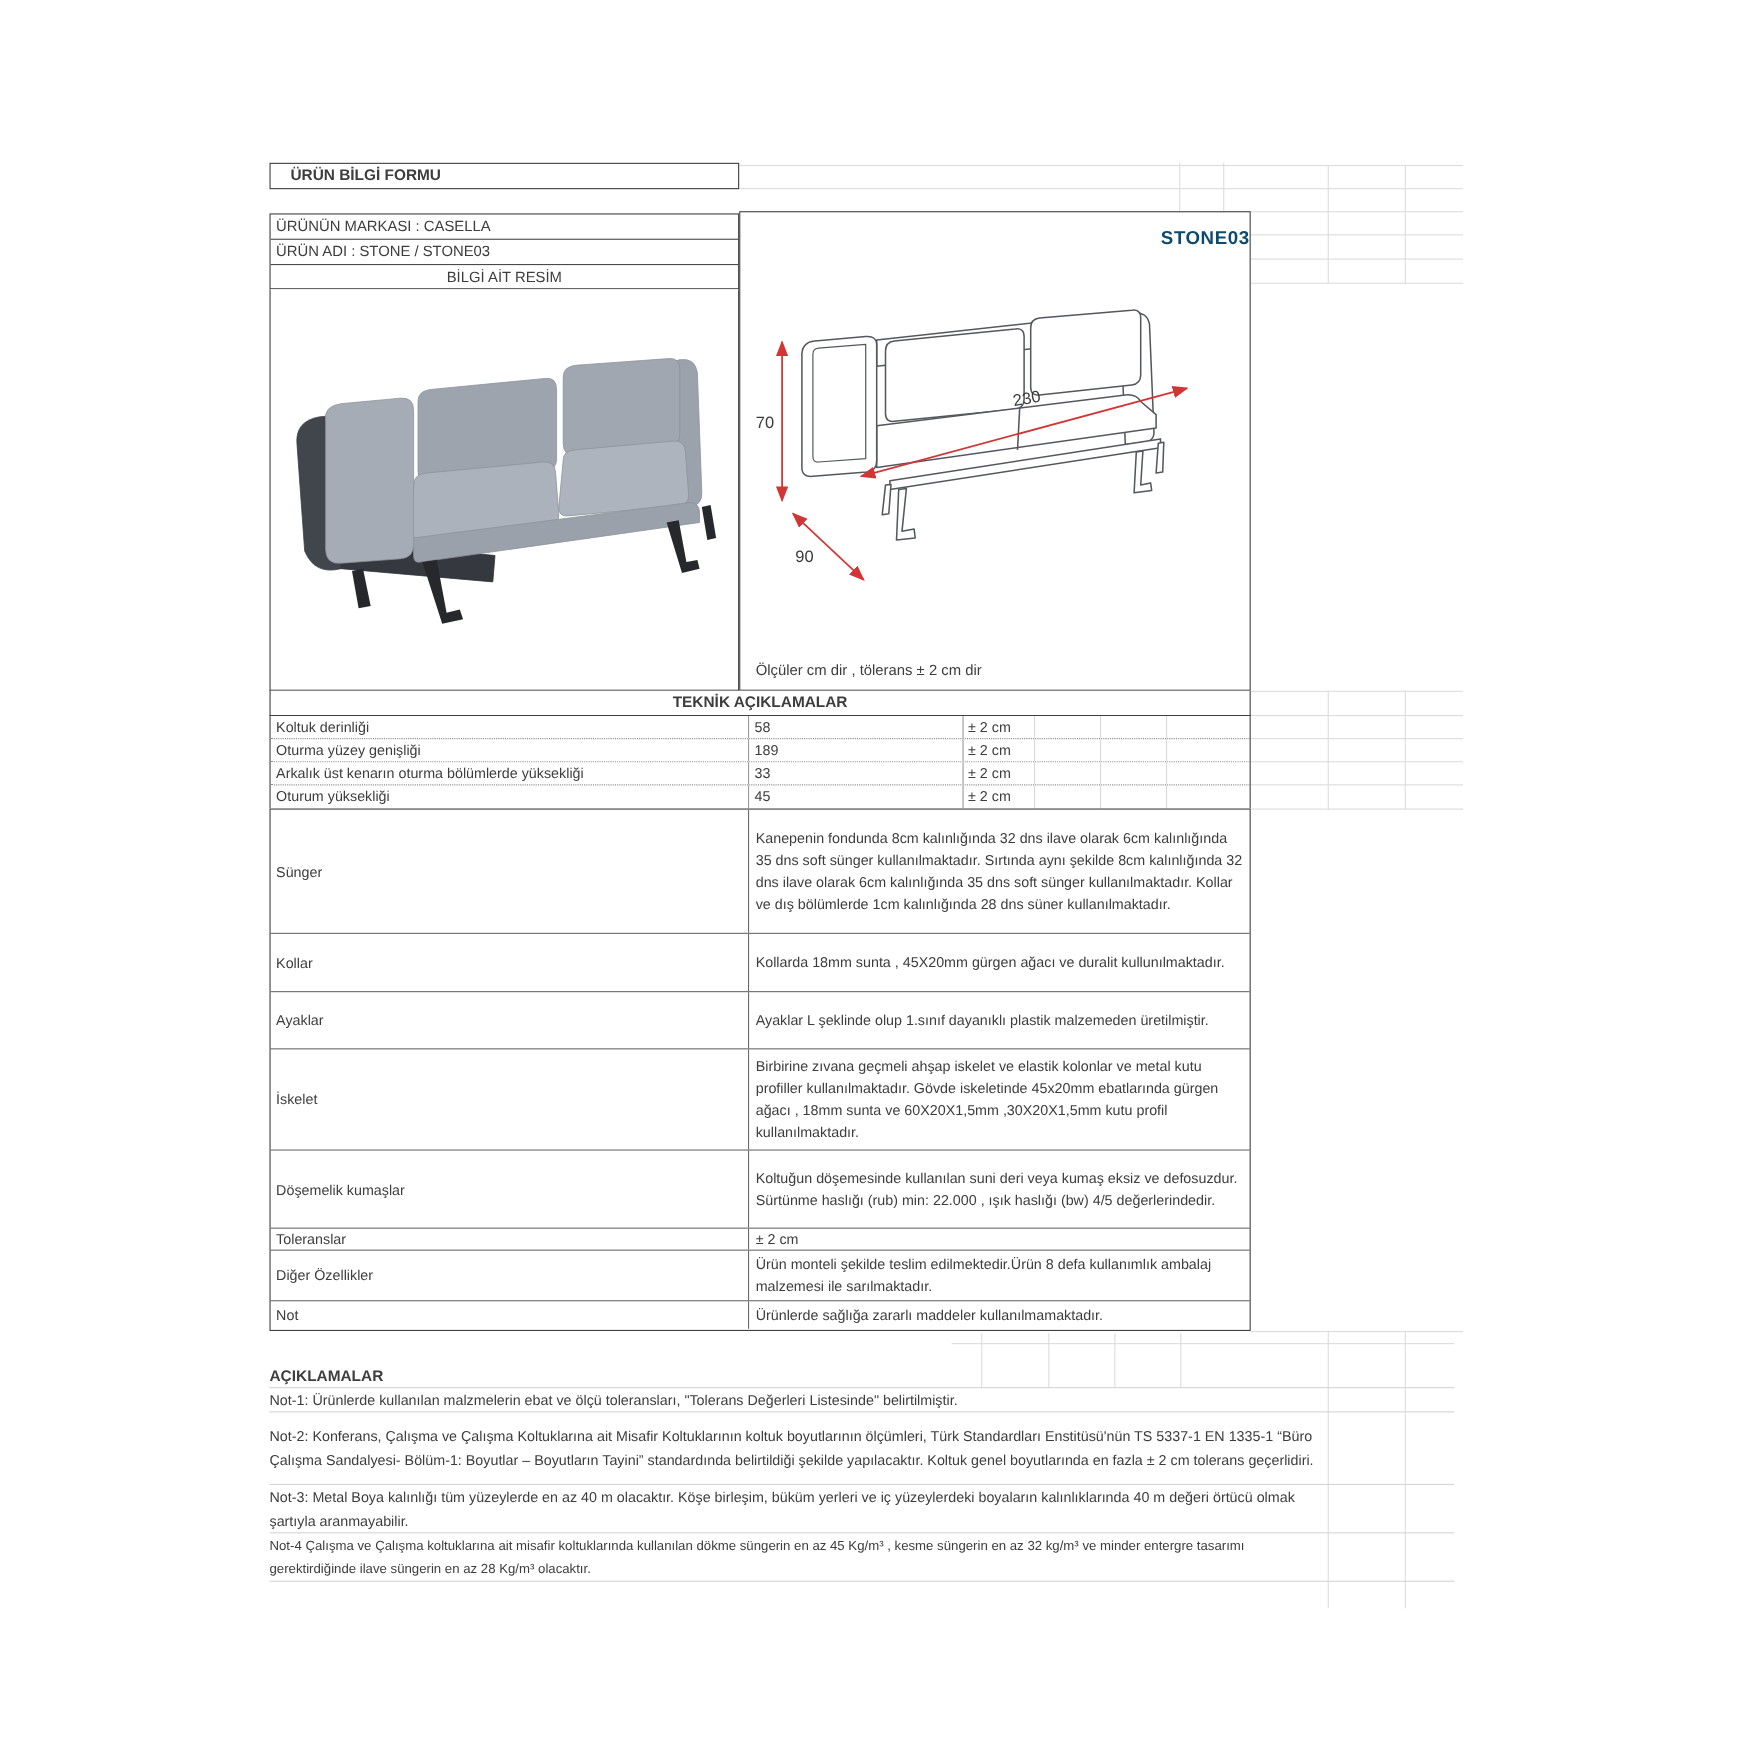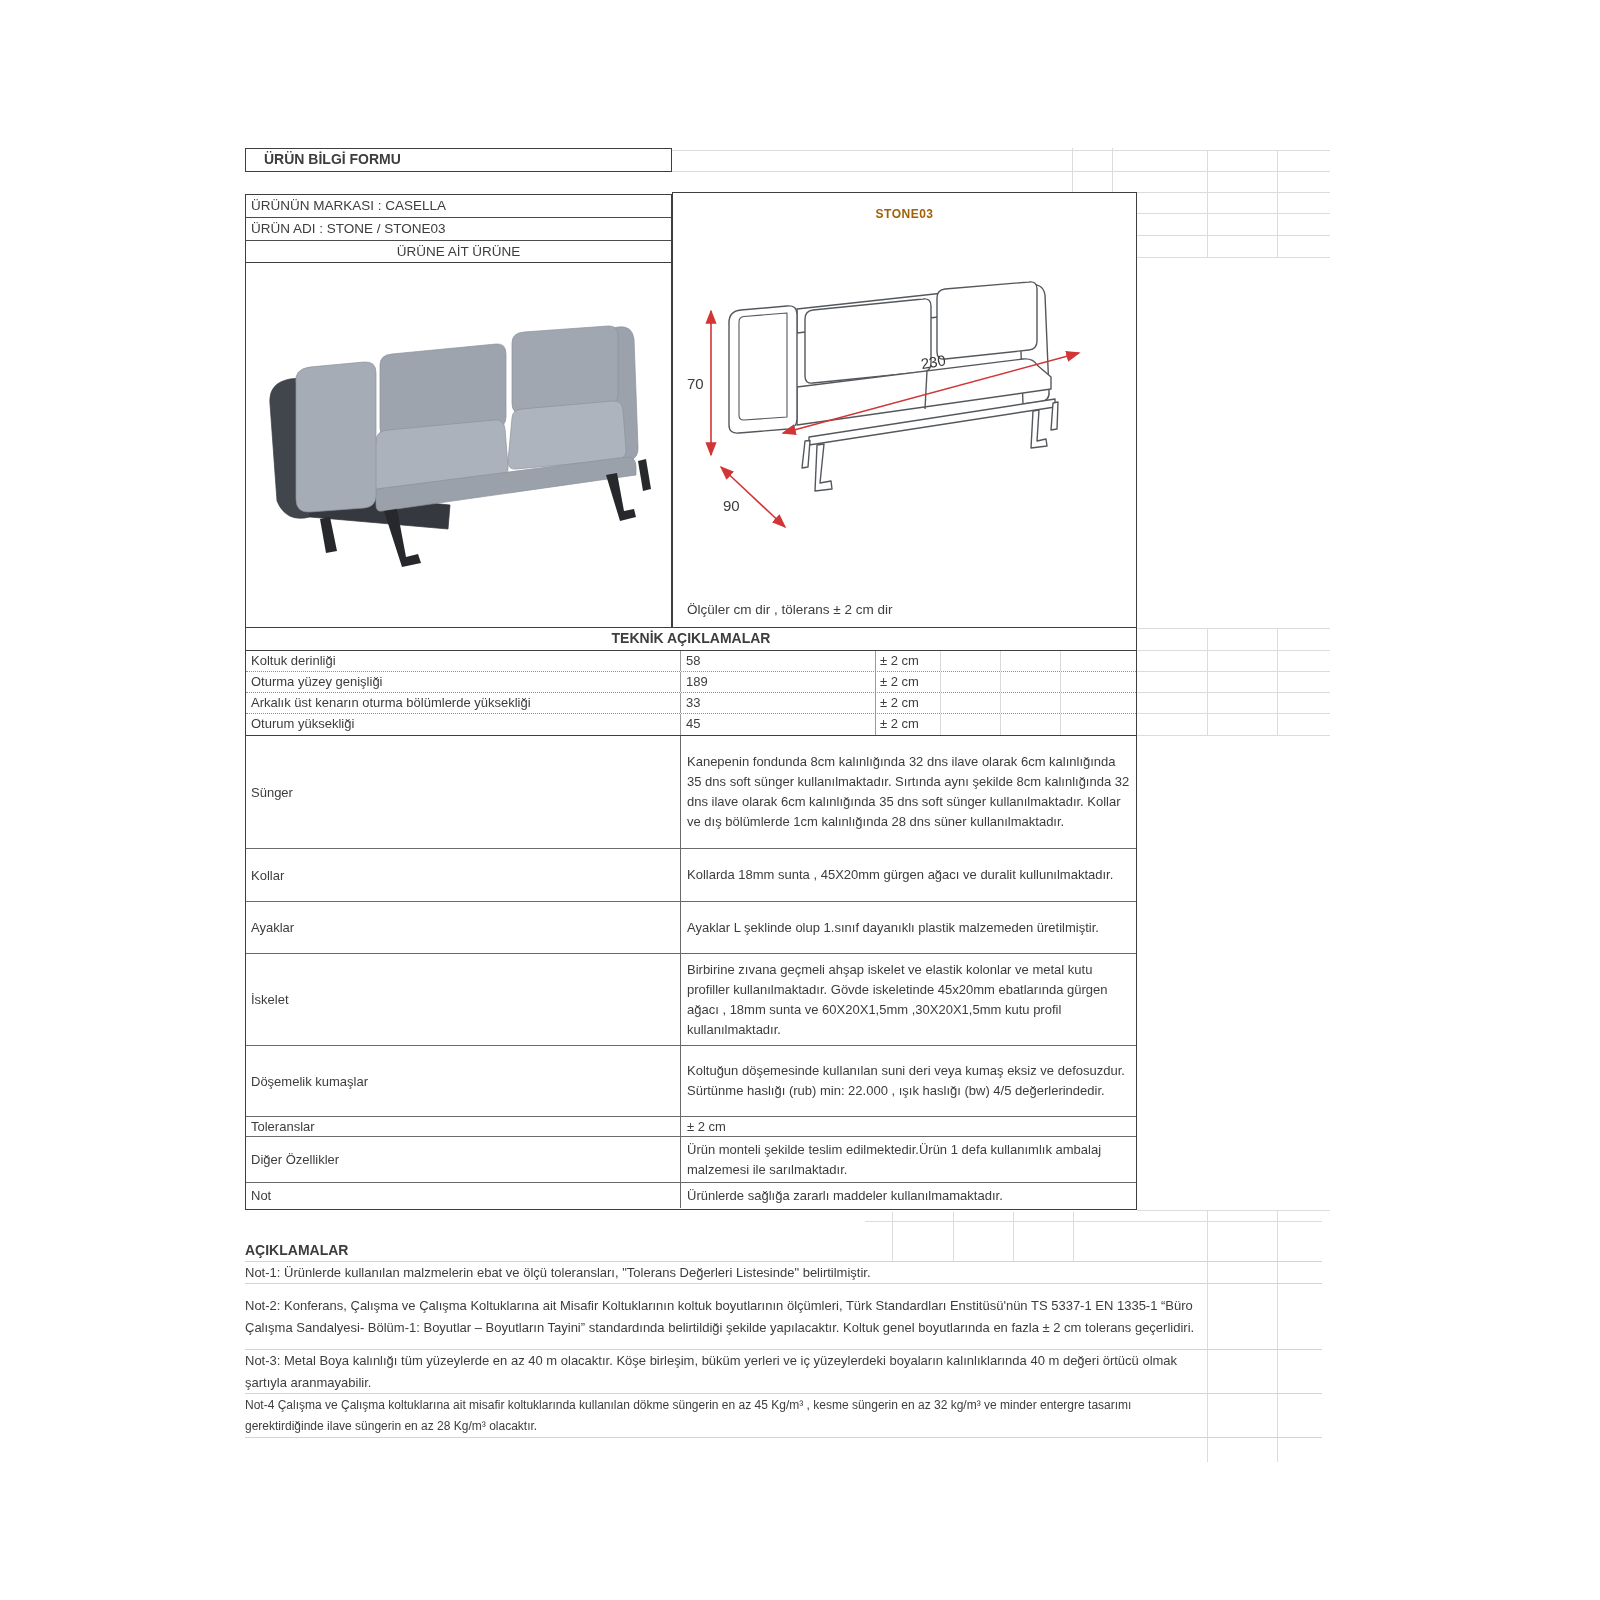--- a/index.html
+++ b/index.html
@@ -13,22 +13,22 @@
   .title-cell { left:245px; top:148px; width:427px; height:24px;
                 font-size:14px; font-weight:bold; line-height:21px; padding-left:18px; }
   .info-box { left:245px; top:194px; width:427px; height:69px; }
   .info-row { height:22px; line-height:21px; font-size:13.5px; padding-left:5px; }
   .info-row.bt { border-top:1px solid #4a4a4a; height:23px; }
   .info-row.center { text-align:center; padding-left:0; }
   .photo-box { left:245px; top:263px; width:427px; height:365px;
                border:1.5px solid #3f3f3f; border-top:none; background:#fff; }
   .drawing-box { left:672px; top:192px; width:465px; height:436px;
                  border:1.5px solid #3f3f3f; background:#fff; }
-  .drawing-title { position:absolute; top:14px; left:0; width:100%; text-align:center;
-                   font-size:12px; font-weight:bold; letter-spacing:.5px; color:#a16207; }
+  .drawing-title { position:absolute; top:14px; left:0; width:100%; text-align:right;
+                   font-size:17px; font-weight:bold; letter-spacing:.5px; color:#0c4a6e; }
   .drawing-caption { position:absolute; left:14px; bottom:10px; font-size:13.5px; color:#3d3d3d; }
   .spec-header { left:245px; top:628px; width:892px; height:23px; border-top:none;
                  text-align:center; font-weight:bold; font-size:14px; line-height:21px; }
   .measure-table { position:absolute; left:245px; top:651px; width:892px; height:84px;
                    border-left:1.5px solid #3f3f3f; border-right:1.5px solid #3f3f3f; background:#fff; }
   .mrow { display:flex; height:21px; font-size:13px; line-height:20px; }
   .mrow:not(:last-child){ border-bottom:1px dotted #8f8f8f; }
   .mlabel { width:435px; padding-left:5px; border-right:1px solid #9a9a9a; overflow:hidden; white-space:nowrap; }
   .mvalue { width:195px; padding-left:5px; border-right:1px solid #9a9a9a; }
   .mtol   { width:65px;  padding-left:4px; border-right:1px solid #d9d9d9; }
@@ -80,21 +80,21 @@
   <div class="gl" style="left:892px;top:1212px;width:1px;height:50px"></div>
   <div class="gl" style="left:953px;top:1212px;width:1px;height:50px"></div>
   <div class="gl" style="left:1013px;top:1212px;width:1px;height:50px"></div>
   <div class="gl" style="left:1073px;top:1212px;width:1px;height:50px"></div>
 
   <div class="cell title-cell">ÜRÜN BİLGİ FORMU</div>
 
   <div class="cell info-box">
     <div class="info-row">ÜRÜNÜN MARKASI : CASELLA</div>
     <div class="info-row bt">ÜRÜN ADI : STONE / STONE03</div>
-    <div class="info-row bt center">ÜRÜNE AİT ÜRÜNE</div>
+    <div class="info-row bt center">BİLGİ AİT RESİM</div>
   </div>
 
   <div class="abs photo-box">
     <svg width="420" height="310" viewBox="0 0 420 310" style="position:absolute;left:4px;top:36px">
       <g stroke="#8b929b" stroke-width="0.7">
         <path d="M20,105 Q18,84 40,80 L60,78 L60,218 Q36,224 27,202 Z" fill="#41454c" stroke="#3a3e44"></path>
         <path d="M60,192 L200,206 L198,230 L60,218 Z" fill="#35393f" stroke="#2f3338"></path>
         <path d="M368,28 Q382,26 384,40 L388,148 Q389,160 377,162 L354,166 L350,100 L350,45 Q352,30 368,28 Z" fill="#9ba2ab"></path>
         <path d="M130,66 Q130,56 142,55 L246,45 Q256,44 256,55 L256,118 Q256,128 246,129 L142,140 Q130,141 130,129 Z" fill="#9da4ad"></path>
         <path d="M262,44 Q262,34 274,33 L358,27 Q368,26 368,37 L368,95 Q368,105 358,106 L274,115 Q262,116 262,104 Z" fill="#a0a7b0"></path>
@@ -206,21 +206,21 @@
     <div class="drow" style="height:71px">
       <div class="dlabel">Döşemelik kumaşlar</div>
       <div class="dvalue">Koltuğun döşemesinde kullanılan suni deri veya kumaş eksiz ve defosuzdur. Sürtünme haslığı (rub) min: 22.000 , ışık haslığı (bw) 4/5 değerlerindedir.</div>
     </div>
     <div class="drow" style="height:20px">
       <div class="dlabel">Toleranslar</div>
       <div class="dvalue">± 2 cm</div>
     </div>
     <div class="drow" style="height:46px">
       <div class="dlabel">Diğer Özellikler</div>
-      <div class="dvalue">Ürün monteli şekilde teslim edilmektedir.Ürün 1 defa kullanımlık ambalaj malzemesi ile sarılmaktadır.</div>
+      <div class="dvalue">Ürün monteli şekilde teslim edilmektedir.Ürün 8 defa kullanımlık ambalaj malzemesi ile sarılmaktadır.</div>
     </div>
     <div class="drow" style="height:26px">
       <div class="dlabel">Not</div>
       <div class="dvalue">Ürünlerde sağlığa zararlı maddeler kullanılmamaktadır.</div>
     </div>
   </div>
 
   <div class="notes">
     <div class="notes-header">AÇIKLAMALAR</div>
     <div class="nrow" style="height:22px">

